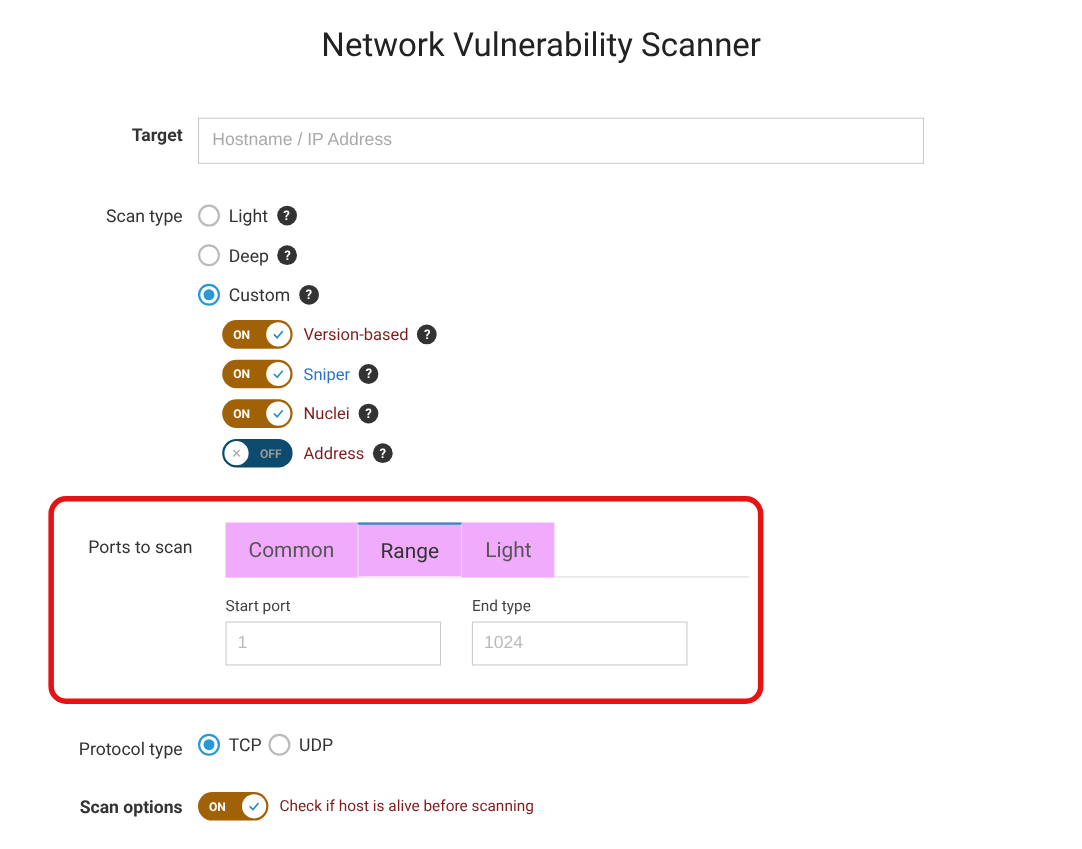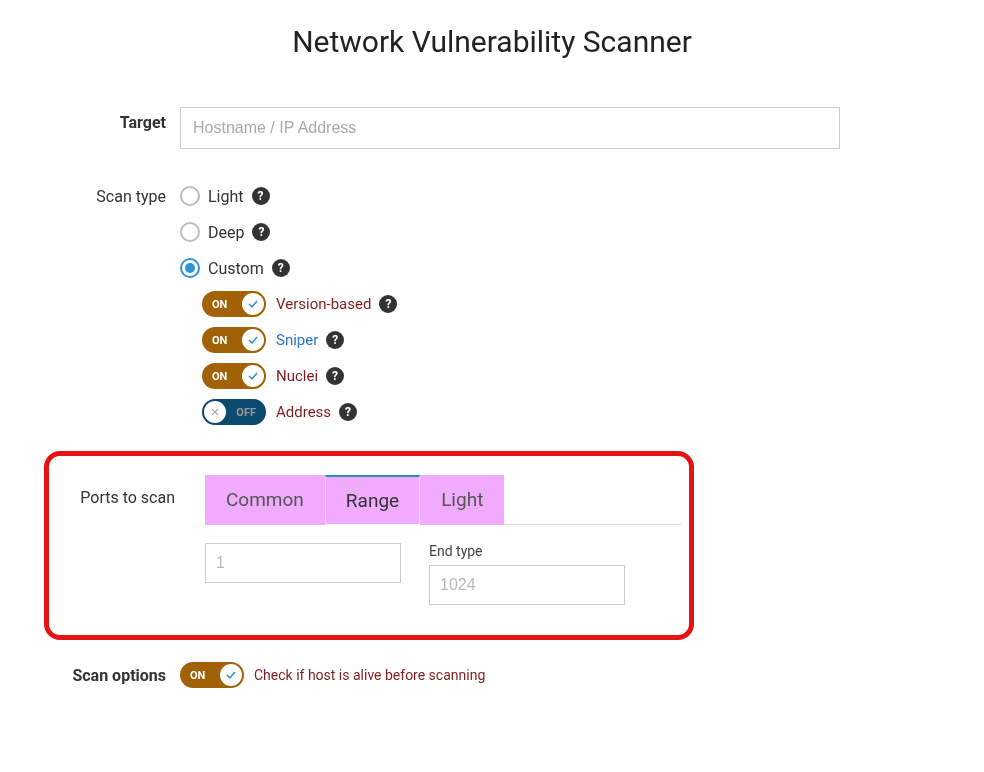--- a/index.html
+++ b/index.html
@@ -247,31 +247,45 @@
     <div class="row">
       <div class="label-col">Ports to scan</div>
       <div class="field-col" style="padding-right:0;">
         <div class="tabs">
           <div class="tab">Common</div>
           <div class="tab active">Range</div>
           <div class="tab">Light</div>
         </div>
         <div class="port-fields">
           <div class="port-block">
+            <label>Start port</label>
             <input type="text" placeholder="1" style="">
           </div>
           <div class="port-block">
             <label>End type</label>
             <input type="text" placeholder="1024" style="">
           </div>
         </div>
       </div>
     </div>
   </div>
 
+  <div class="row proto-row" style="align-items:center;">
+    <div class="label-col" style="padding-top:0;">Protocol type</div>
+    <div class="field-col" style="display:flex;align-items:center;">
+      <div class="radio-line">
+        <span class="radio selected"></span>
+        <span>TCP</span>
+      </div>
+      <div class="radio-line">
+        <span class="radio"></span>
+        <span>UDP</span>
+      </div>
+    </div>
+  </div>
 
   <div class="row scanopts" style="align-items:center;margin-top:22px;">
     <div class="label-col" style="padding-top:0;font-weight:bold;">Scan options</div>
     <div class="field-col" style="display:flex;align-items:center;">
       <span class="toggle on">
         <span class="tlabel">ON</span>
         <span class="knob">
             <svg width="12" height="12" viewBox="0 0 24 24" fill="none" stroke-width="3">
               <polyline points="4,12 10,18 20,6"></polyline>
             </svg>

